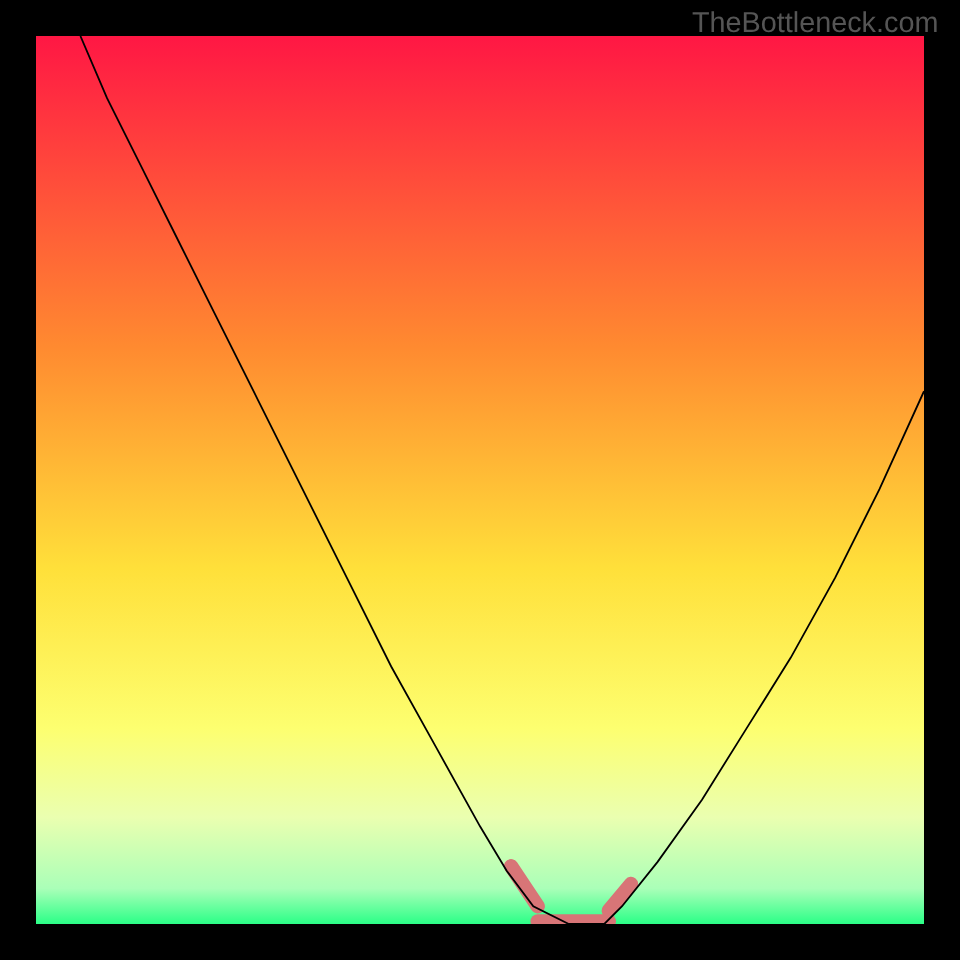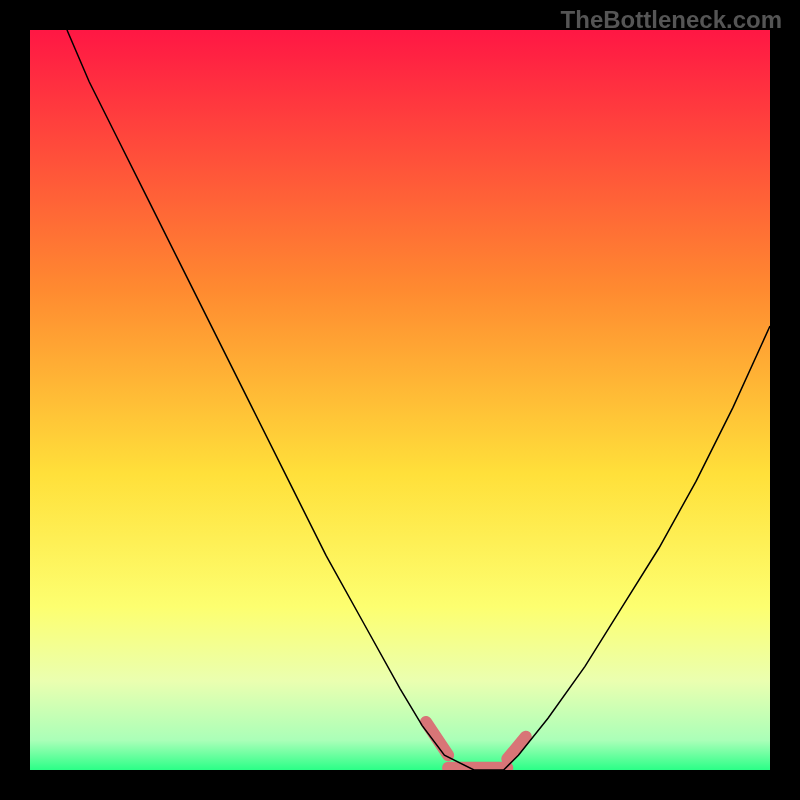--- a/index.html
+++ b/index.html
@@ -3,21 +3,21 @@
 <meta charset="utf-8">
 <style>
   * { margin: 0; padding: 0; box-sizing: border-box; }
   body { width: 800px; height: 800px; background: #000; position: relative; font-family: Arial, sans-serif; }
   .watermark {
     position: absolute;
     top: 6px;
     right: 18px;
     color: #555;
     font-size: 24px;
-    font-weight: 700;
+    font-weight: 400;
     z-index: 10;
   }
   .plot-area {
     position: absolute;
     left: 30px;
     top: 30px;
     width: 740px;
     height: 740px;
     overflow: hidden;
   }

